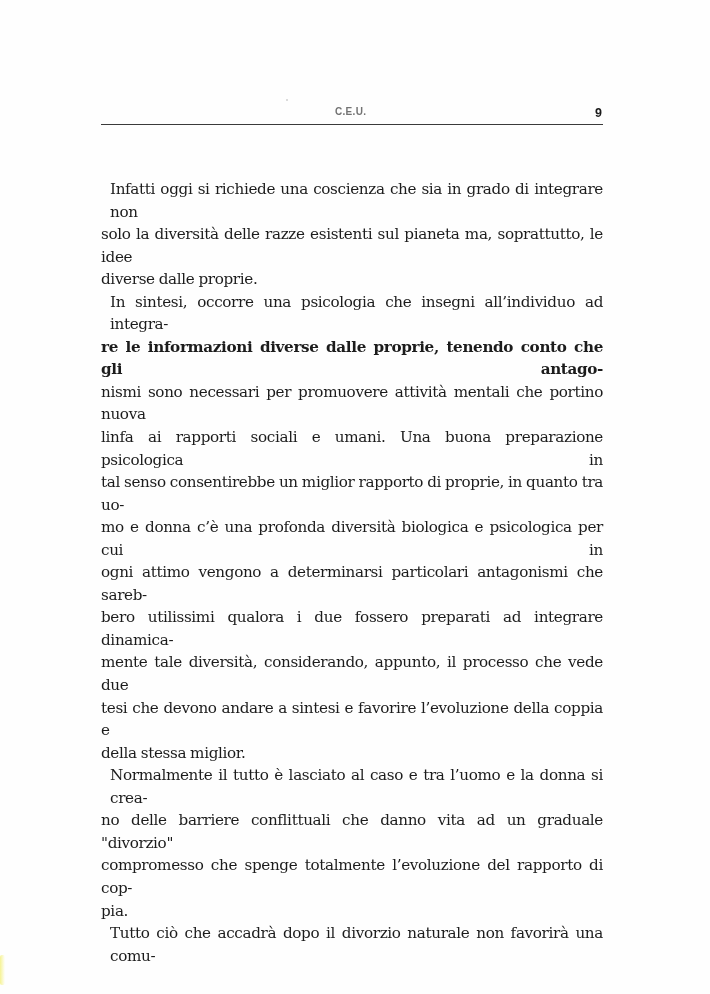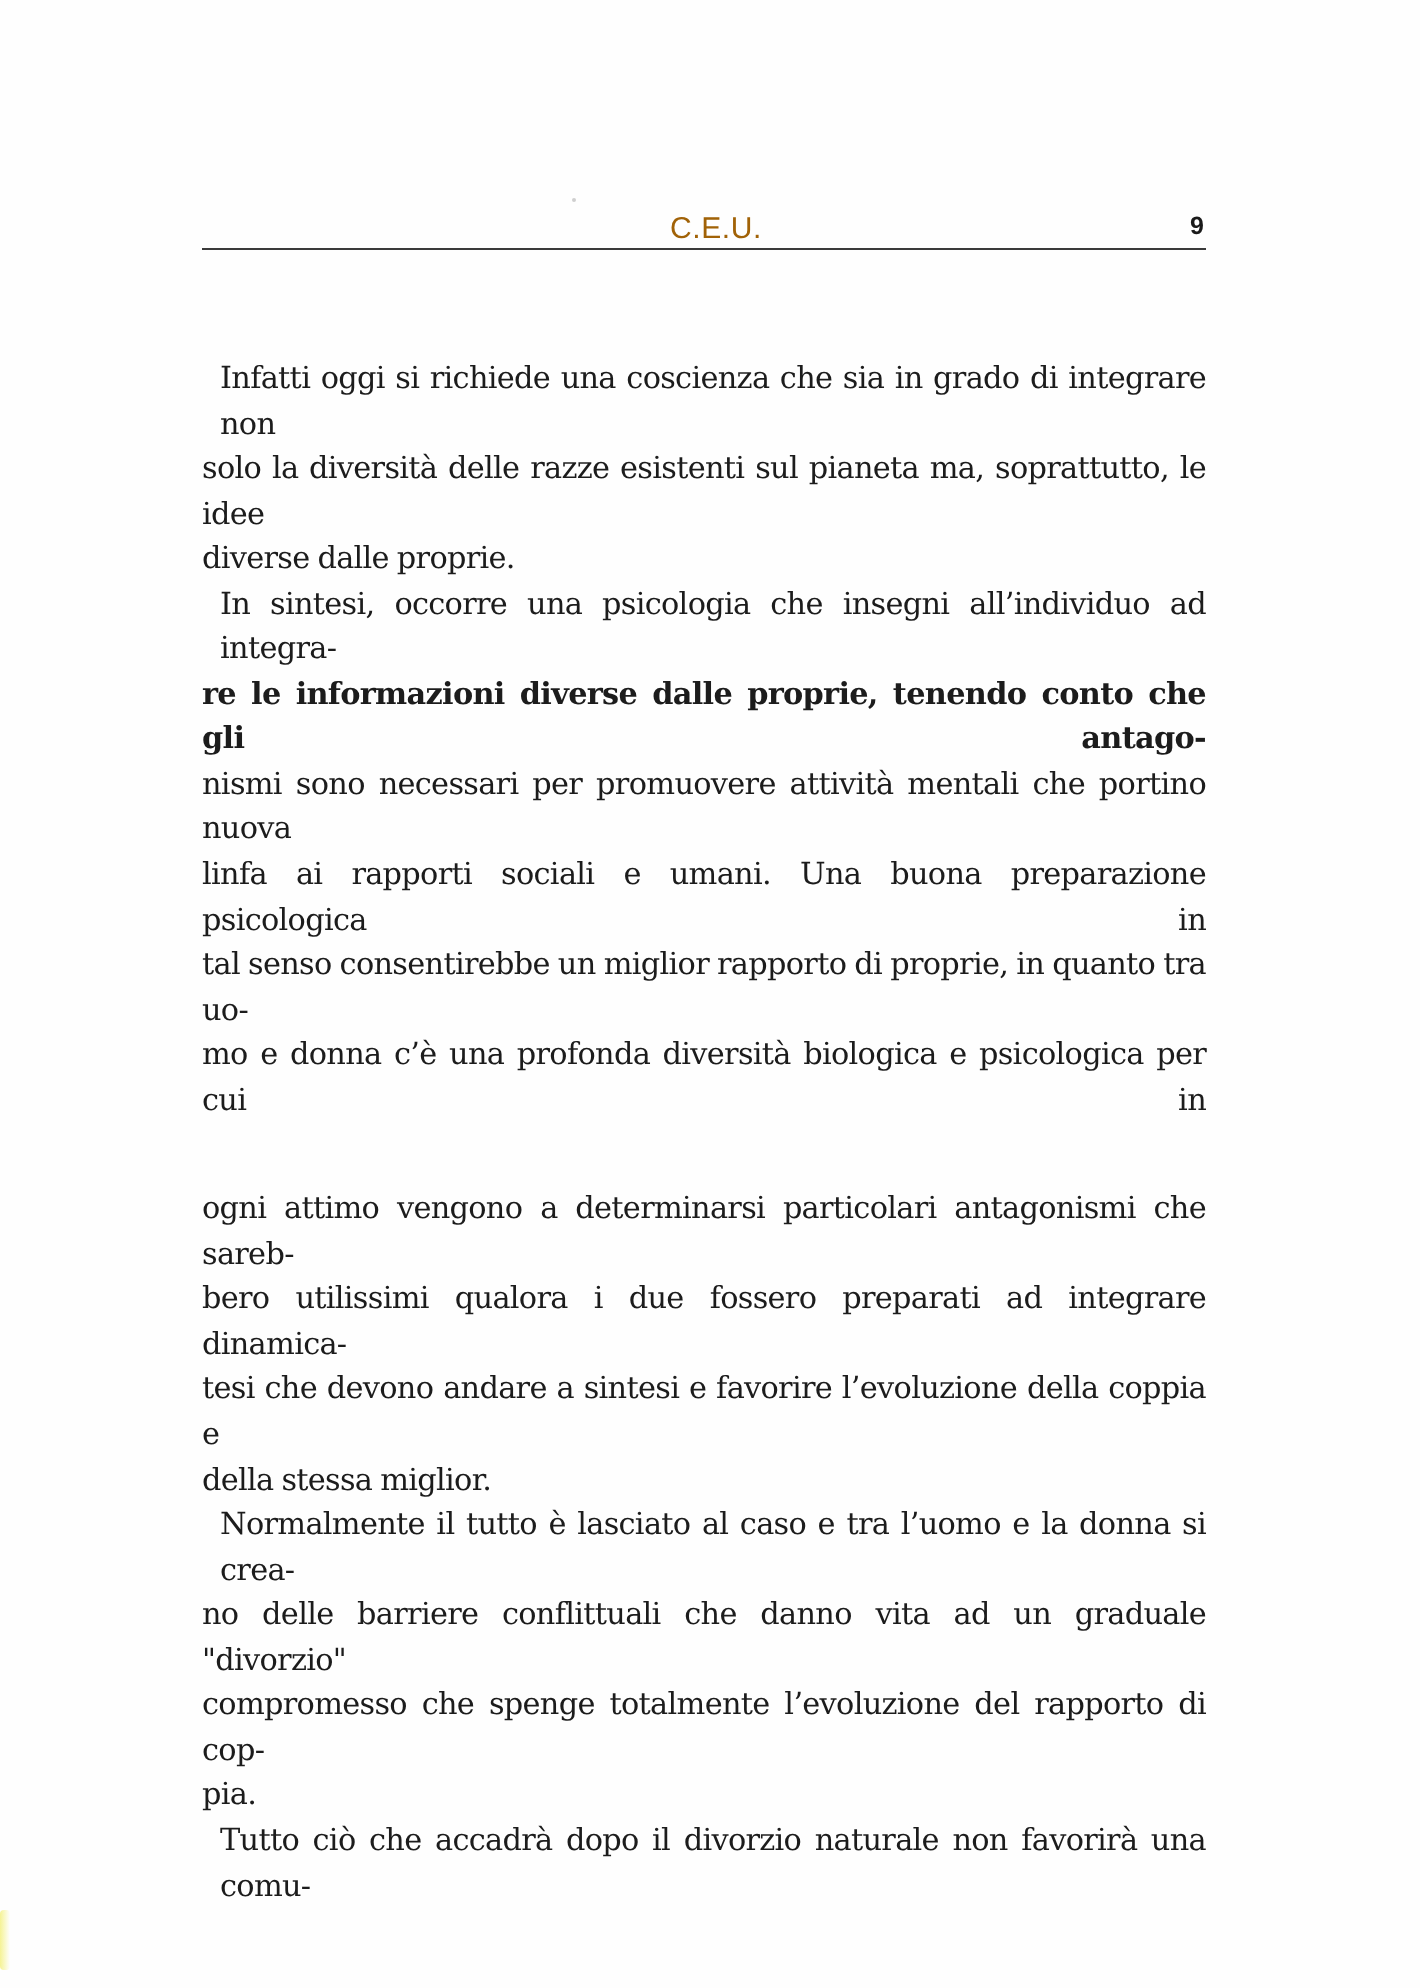--- a/index.html
+++ b/index.html
@@ -20,23 +20,23 @@
     top: 104px;
     width: 502px;
     height: 20px;
     border-bottom: 1.5px solid #3a3a3a;
   }
   .running-title {
     position: absolute;
     left: 234px;
     top: 2px;
     font-family: "Liberation Sans", sans-serif;
-    font-weight: normal;
-    font-size: 15px;
-    color: #a16207;
+    font-weight: bold;
+    font-size: 10px;
+    color: #737373;
     letter-spacing: 0.3px;
   }
   .page-number {
     position: absolute;
     right: 1px;
     top: 2px;
     font-family: "Liberation Sans", sans-serif;
     font-weight: bold;
     font-size: 12.5px;
     color: #1a1a1a;
@@ -108,22 +108,23 @@
     <span class="line" style="display: block; white-space: normal; text-indent: 0px;">solo la diversità delle razze esistenti sul pianeta ma, soprattutto, le idee</span>
     <span class="line last" style="display: block; white-space: normal; text-indent: 0px;">diverse dalle proprie.</span>
   </div>
   <div class="para">
     <span class="line first" style="display: block; white-space: normal; text-indent: 0px;">In sintesi, occorre una psicologia che insegni all’individuo ad integra-</span>
     <span class="line" style="display: block; white-space: normal; text-indent: 0px; font-weight: bold;">re le informazioni diverse dalle proprie, tenendo conto che gli antago-</span>
     <span class="line" style="display: block; white-space: normal; text-indent: 0px;">nismi sono necessari per promuovere attività mentali che portino nuova</span>
     <span class="line" style="display: block; white-space: normal; text-indent: 0px;">linfa ai rapporti sociali e umani. Una buona preparazione psicologica in</span>
     <span class="line" style="display: block; white-space: normal; text-indent: 0px;">tal senso consentirebbe un miglior rapporto di proprie, in quanto tra uo-</span>
     <span class="line" style="display: block; white-space: normal; text-indent: 0px;">mo e donna c’è una profonda diversità biologica e psicologica per cui in</span>
-    <span class="line" style="display: block; white-space: normal; text-indent: 0px; margin-top: 32px;">ogni attimo vengono a determinarsi particolari antagonismi che sareb-</span>
+    <span class="line" style="display: block; white-space: normal; text-indent: 0px;">ogni attimo vengono a determinarsi particolari antagonismi che sareb-</span>
     <span class="line" style="display: block; white-space: normal; text-indent: 0px;">bero utilissimi qualora i due fossero preparati ad integrare dinamica-</span>
+    <span class="line" style="display: block; white-space: normal; text-indent: 0px;">mente tale diversità, considerando, appunto, il processo che vede due</span>
     <span class="line" style="display: block; white-space: normal; text-indent: 0px;">tesi che devono andare a sintesi e favorire l’evoluzione della coppia e</span>
     <span class="line last" style="display: block; white-space: normal; text-indent: 0px;">della stessa miglior.</span>
   </div>
   <div class="para">
     <span class="line first" style="display: block; white-space: normal; text-indent: 0px;">Normalmente il tutto è lasciato al caso e tra l’uomo e la donna si crea-</span>
     <span class="line" style="display: block; white-space: normal; text-indent: 0px;">no delle barriere conflittuali che danno vita ad un graduale "divorzio"</span>
     <span class="line" style="display: block; white-space: normal; text-indent: 0px;">compromesso che spenge totalmente l’evoluzione del rapporto di cop-</span>
     <span class="line last" style="display: block; white-space: normal; text-indent: 0px;">pia.</span>
   </div>
   <div class="para">

